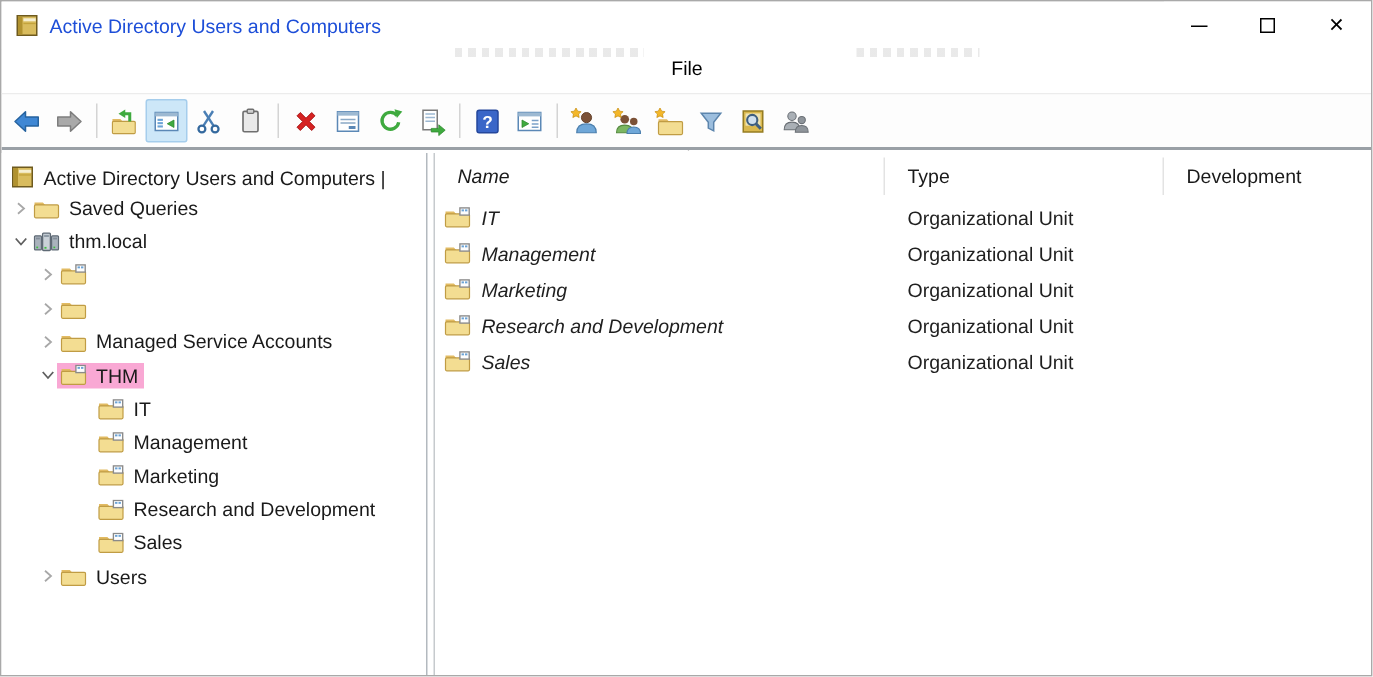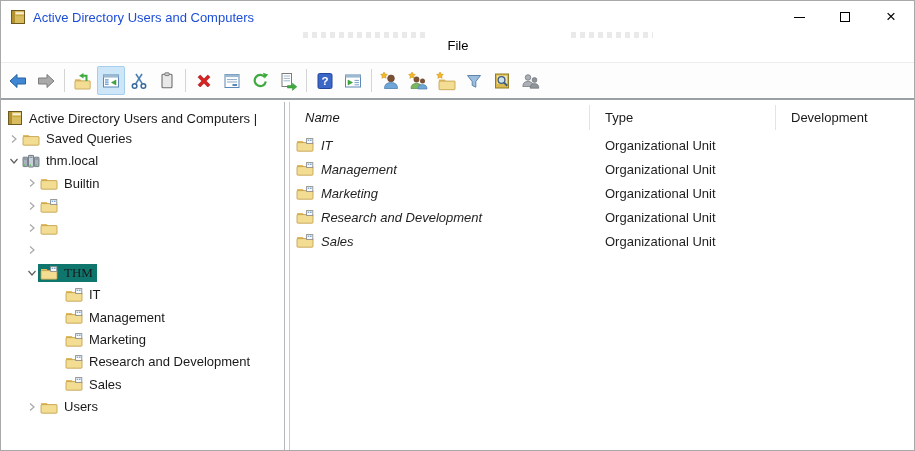--- a/index.html
+++ b/index.html
@@ -39,21 +39,21 @@
   .tree-pane { position:absolute; left:0; top:0; bottom:0; width:284px; background:#fff;
     border-right:1px solid #b3b9bf; overflow:hidden; padding-top:3px; }
   .splitter { position:absolute; left:285px; top:0; bottom:0; width:3px; background:#fff; }
   .list-pane { position:absolute; left:288px; top:0; right:0; bottom:0; background:#fff;
     border-left:1px solid #c6cacd; overflow:hidden; }
   
   .trow { height:22.35px; display:flex; align-items:center; white-space:nowrap; }
   .chev { width:13px; display:flex; align-items:center; justify-content:center; flex:none; }
   .node { display:flex; align-items:center; padding:1px 4px 1px 2px; }
   .node .ticon { margin-right:6px; display:flex; flex:none; }
-  .trow.selected .node { background:#0f766e;font-family:Liberation Serif, serif; }
+  .trow.selected .node { background:#f9a8d4; }
   .lv0 { padding-left:4px;align-items:flex-end; }
   .lv1 { padding-left:6px; }
   .lv2 { padding-left:24px; }
   .lv3 { padding-left:62px; }
   .tlabel { font-size:13px; color:#1a1a1a; }
   
   .lv-header { display:flex; height:31px; align-items:center; }
   .hcell { height:25px; display:flex; align-items:center; padding-left:15px;
     font-size:13px; color:#1a1a1a; border-right:1px solid #e3e3e3; background:#fff; }
   .hcell:last-child { border-right:none; }
@@ -312,72 +312,65 @@
         <span class="node">
             <span class="ticon">
               <svg width="18" height="14" viewBox="0 0 18 14">
                 <use href="#i-domain"></use>
               </svg>
             </span>
             <span class="tlabel">thm.local</span>
           </span>
       </div>
 
+
+
       <div class="trow lv2">
         <span class="chev">
             <svg width="10" height="10" viewBox="0 0 10 10">
               <path d="M3 1.5 L7 5 L3 8.5" fill="none" stroke="#a8a8a8" stroke-width="1.2"></path>
             </svg>
           </span>
         <span class="node">
             <span class="ticon">
               <svg width="18" height="14" viewBox="0 0 18 14">
+                <use href="#i-ou"></use>
+              </svg>
+            </span>
+          </span>
+      </div>
+
+      <div class="trow lv2">
+        <span class="chev">
+            <svg width="10" height="10" viewBox="0 0 10 10">
+              <path d="M3 1.5 L7 5 L3 8.5" fill="none" stroke="#a8a8a8" stroke-width="1.2"></path>
+            </svg>
+          </span>
+        <span class="node">
+            <span class="ticon">
+              <svg width="18" height="14" viewBox="0 0 18 14">
                 <use href="#i-folder"></use>
               </svg>
             </span>
-            <span class="tlabel">Builtin</span>
-          </span>
-      </div>
-
+          </span>
+      </div>
 
       <div class="trow lv2">
         <span class="chev">
             <svg width="10" height="10" viewBox="0 0 10 10">
               <path d="M3 1.5 L7 5 L3 8.5" fill="none" stroke="#a8a8a8" stroke-width="1.2"></path>
             </svg>
           </span>
         <span class="node">
             <span class="ticon">
               <svg width="18" height="14" viewBox="0 0 18 14">
-                <use href="#i-ou"></use>
-              </svg>
-            </span>
-          </span>
-      </div>
-
-      <div class="trow lv2">
-        <span class="chev">
-            <svg width="10" height="10" viewBox="0 0 10 10">
-              <path d="M3 1.5 L7 5 L3 8.5" fill="none" stroke="#a8a8a8" stroke-width="1.2"></path>
-            </svg>
-          </span>
-        <span class="node">
-            <span class="ticon">
-              <svg width="18" height="14" viewBox="0 0 18 14">
                 <use href="#i-folder"></use>
               </svg>
             </span>
-          </span>
-      </div>
-
-      <div class="trow lv2">
-        <span class="chev">
-            <svg width="10" height="10" viewBox="0 0 10 10">
-              <path d="M3 1.5 L7 5 L3 8.5" fill="none" stroke="#a8a8a8" stroke-width="1.2"></path>
-            </svg>
+            <span class="tlabel">Managed Service Accounts</span>
           </span>
       </div>
 
       <div class="trow lv2 selected">
         <span class="chev">
             <svg width="10" height="10" viewBox="0 0 10 10">
               <path d="M1.5 3 L5 7 L8.5 3" fill="none" stroke="#5f5f5f" stroke-width="1.2"></path>
             </svg>
           </span>
         <span class="node">

